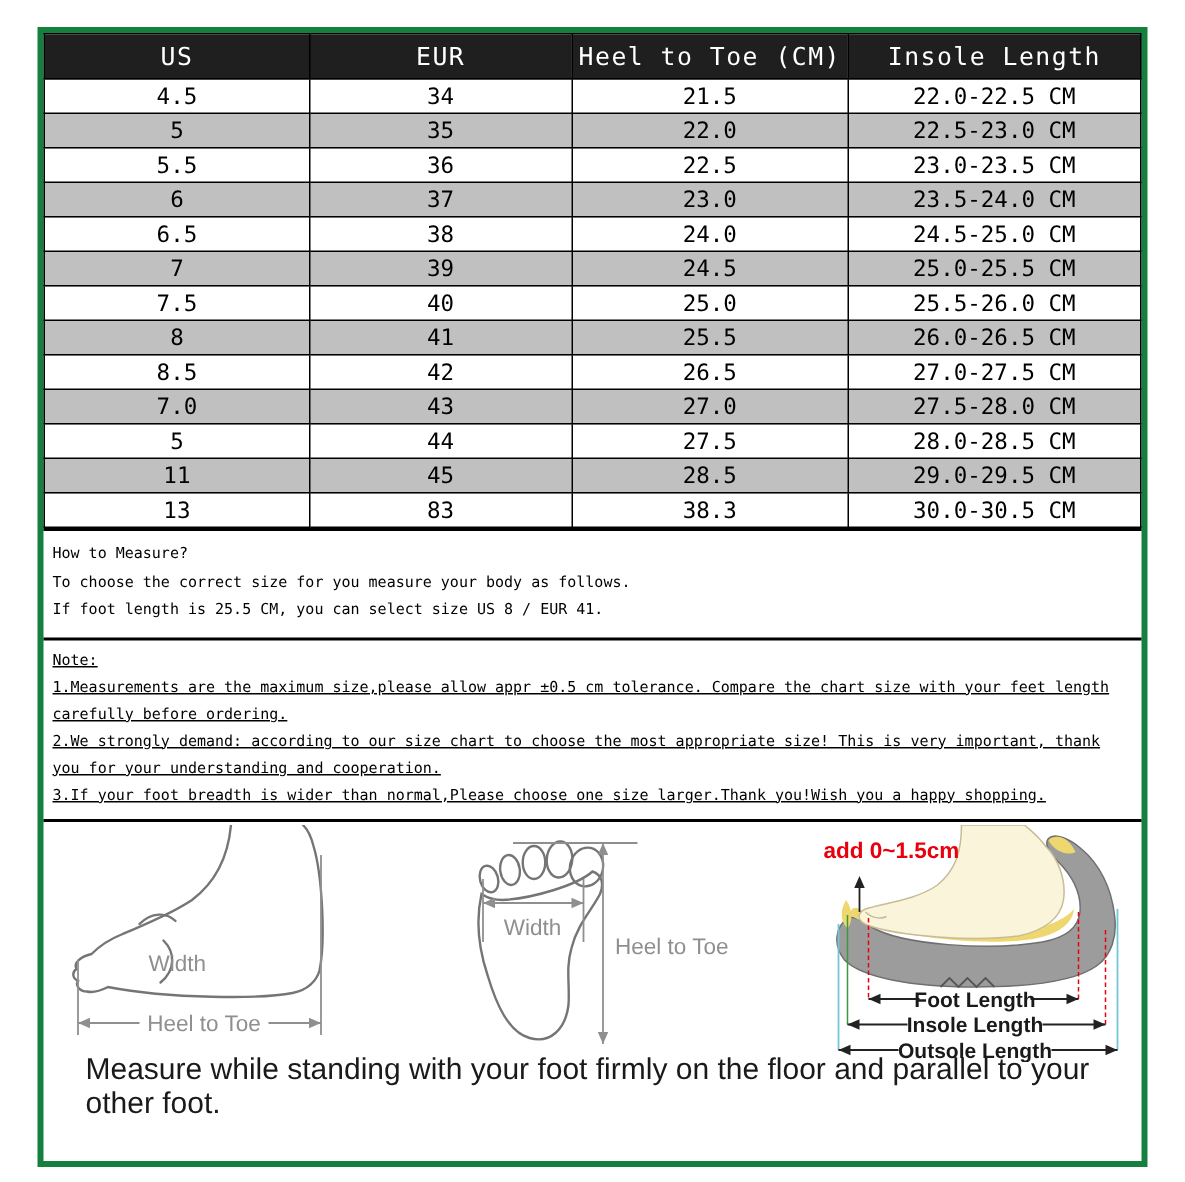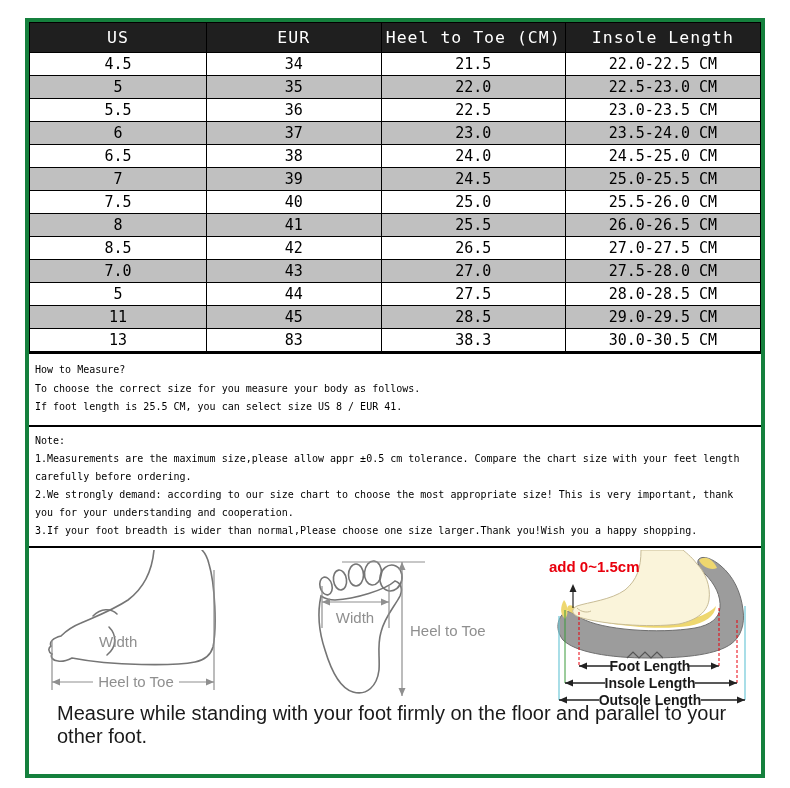--- a/index.html
+++ b/index.html
@@ -26,21 +26,21 @@
   table.size-chart td{
     text-align:center; font-size:15px; height:22px; line-height:22px;
     border:1.5px solid #000;
   }
   table.size-chart tr:nth-child(even) td{background:var(--row-alt-bg);}
   col.c1{width:24.2%;} col.c2{width:23.9%;} col.c3{width:25.2%;} col.c4{width:26.7%;}
 
   
   .sec{border-top:2px solid #000; font-size:10px;}
   .sec-measure{padding:7px 6px 8px 6px; line-height:18.5px;}
-  .sec-note{padding:5px 6px 6px 6px; line-height:18px;}
+  .sec-note{padding:5px 6px 6px 6px; line-height:18px;text-decoration:underline;}
   .sec p{white-space:normal;}
 
   
   .sec-diagram{position:relative; height:201px; border-top:2px solid #000; overflow:hidden;}
   .sec-diagram svg{position:absolute;}
   svg text{font-family:"Liberation Sans", sans-serif;}
   .lbl-gray{fill:#8f8f8f; font-size:15px;}
   .lbl-dark{fill:#1a1a1a; font-size:14px; font-weight:bold;}
   .lbl-red{fill:var(--accent-red); font-size:15px; font-weight:bold;}
   .stroke-foot{stroke:#757575; stroke-width:1.6; fill:none; stroke-linecap:round;}

